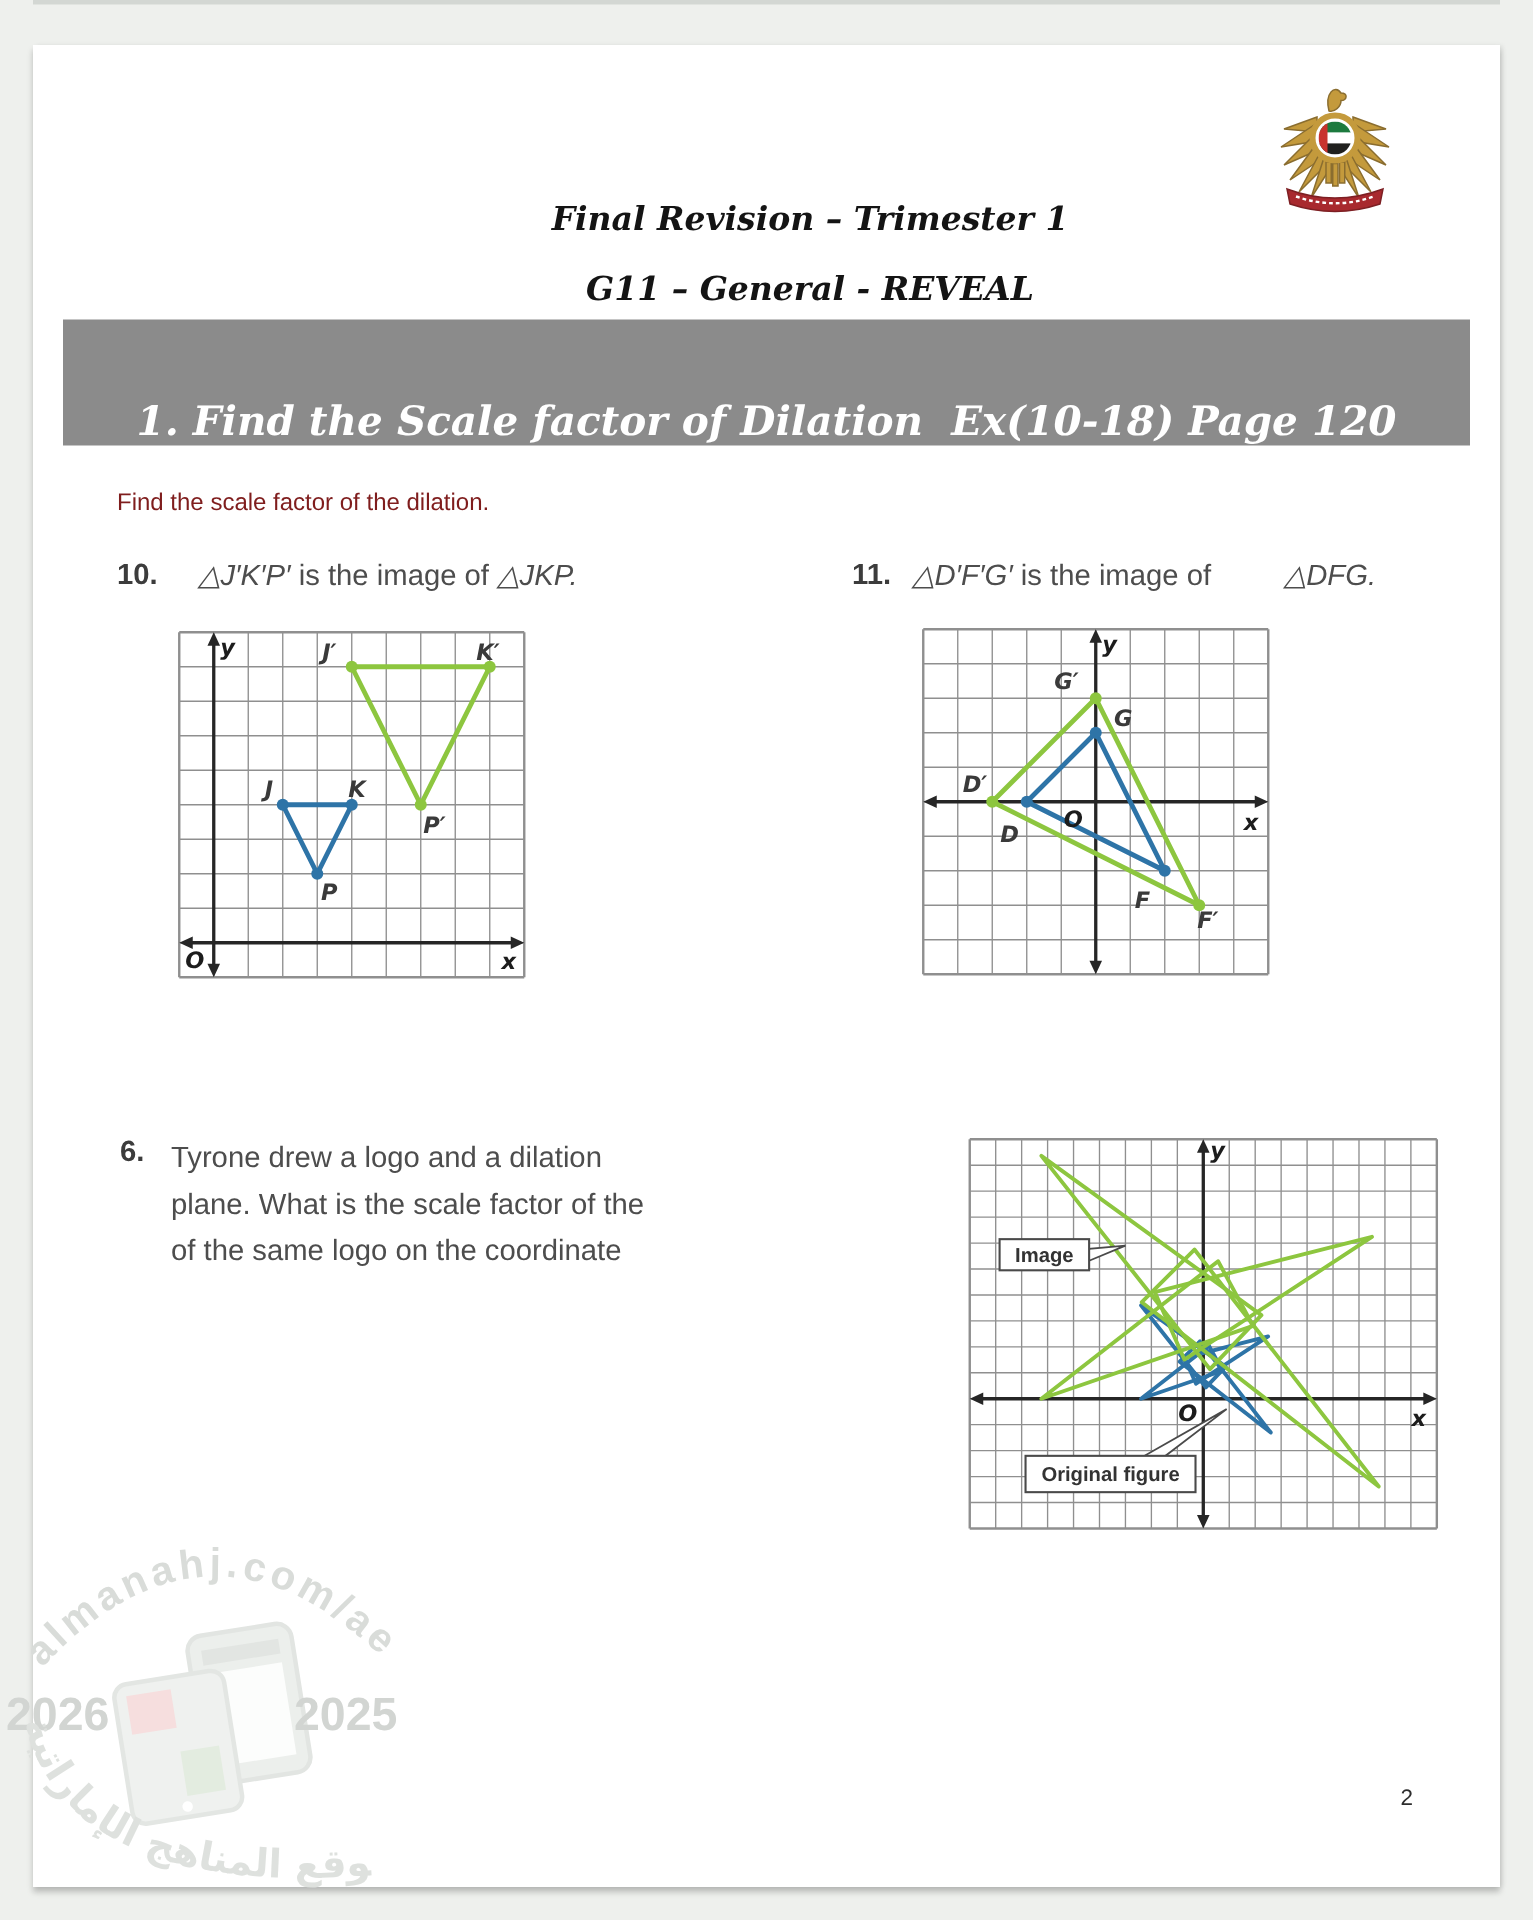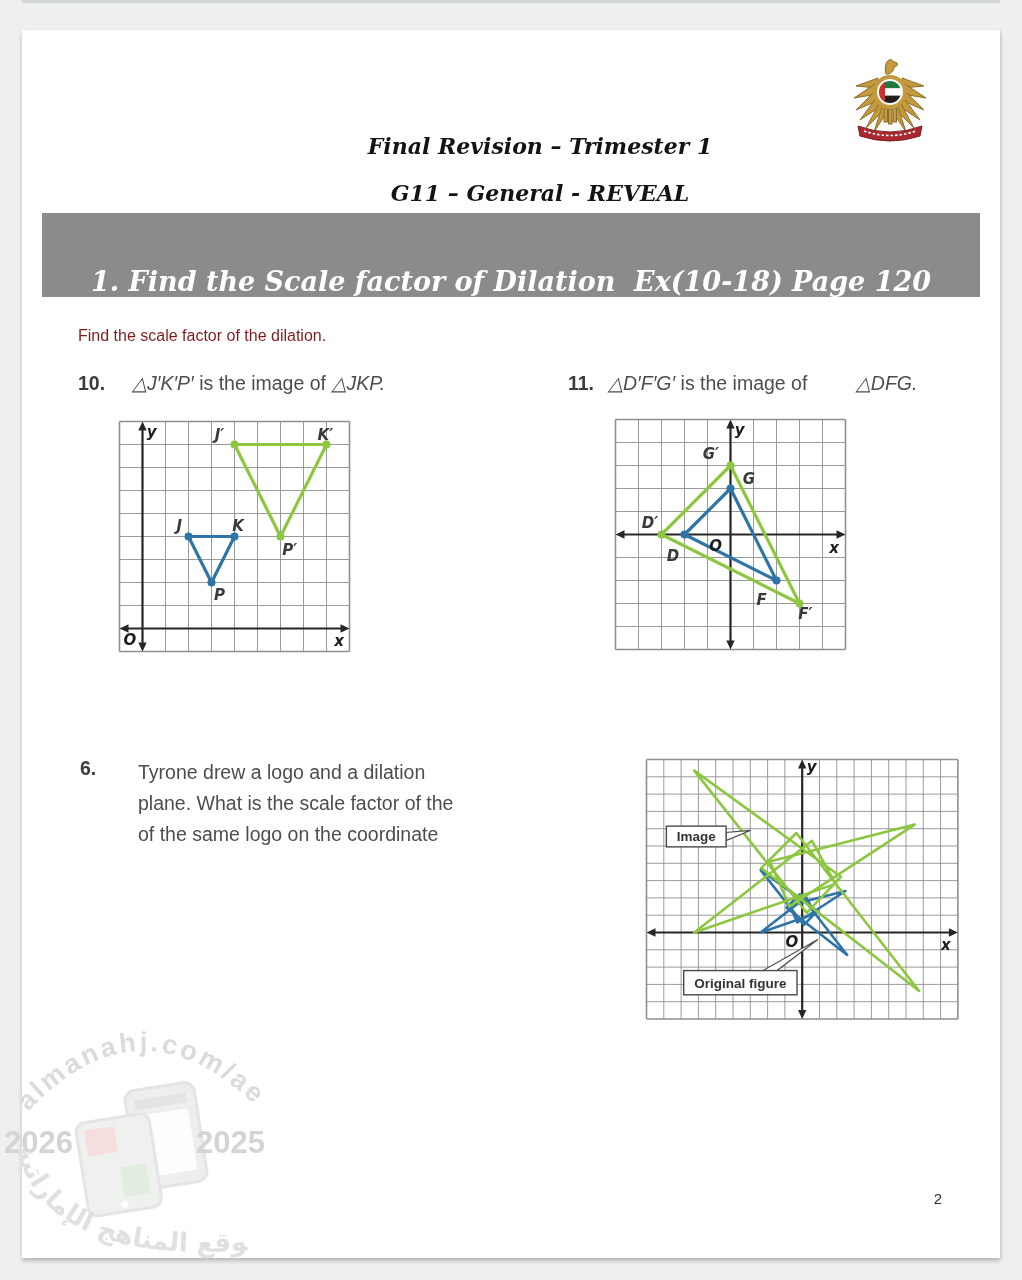--- a/index.html
+++ b/index.html
@@ -215,21 +215,21 @@
         <text x="57.5" y="136.85" text-anchor="middle" dominant-baseline="central" font-size="15" font-style="italic" font-weight="600" fill="#3a3a3a" font-family="&quot;DejaVu Sans&quot;, sans-serif">D</text>
         <text x="146.04999999999998" y="180.54999999999998" text-anchor="middle" dominant-baseline="central" font-size="15" font-style="italic" font-weight="600" fill="#3a3a3a" font-family="&quot;DejaVu Sans&quot;, sans-serif">F</text>
         <text x="189.75" y="194.35" text-anchor="middle" dominant-baseline="central" font-size="15" font-style="italic" font-weight="600" fill="#3a3a3a" font-family="&quot;DejaVu Sans&quot;, sans-serif">F′</text>
         <text x="124.2" y="10.350000000000005" text-anchor="middle" dominant-baseline="central" font-size="15" font-style="italic" font-weight="700" fill="#1c1c1c" font-family="&quot;DejaVu Sans&quot;, sans-serif">y</text>
         <text x="218.5" y="128.79999999999998" text-anchor="middle" dominant-baseline="central" font-size="15" font-style="italic" font-weight="700" fill="#1c1c1c" font-family="&quot;DejaVu Sans&quot;, sans-serif">x</text>
         <text x="100.05" y="126.5" text-anchor="middle" dominant-baseline="central" font-size="15" font-style="italic" font-weight="700" fill="#1c1c1c" font-family="&quot;DejaVu Sans&quot;, sans-serif">O</text>
       </g>
     </svg>
 
   <div class="pnum" style="left:58px;top:727px;">6.</div>
-  <div class="ptext" id="p12-text" style="left:116px;top:727px;">
+  <div class="ptext" id="p12-text" style="left:92px;top:727px;">
       <div>Tyrone drew a logo and a dilation</div>
       <div>plane. What is the scale factor of the</div>
       <div>of the same logo on the coordinate</div>
     </div>
 
   <svg id="g12" class="graph" width="314.40000000000003" height="262.5" viewBox="0 0 314.40000000000003 262.5">
       <g transform="translate(1.5,1.5)">
         <rect x="0" y="0" width="311.40000000000003" height="259.5" fill="#ffffff"></rect>
         <line x1="0" y1="0" x2="0" y2="259.5" stroke="#8f8f8f" stroke-width="1.6"></line>
         <line x1="17.3" y1="0" x2="17.3" y2="259.5" stroke="#8f8f8f" stroke-width="0.9"></line>

